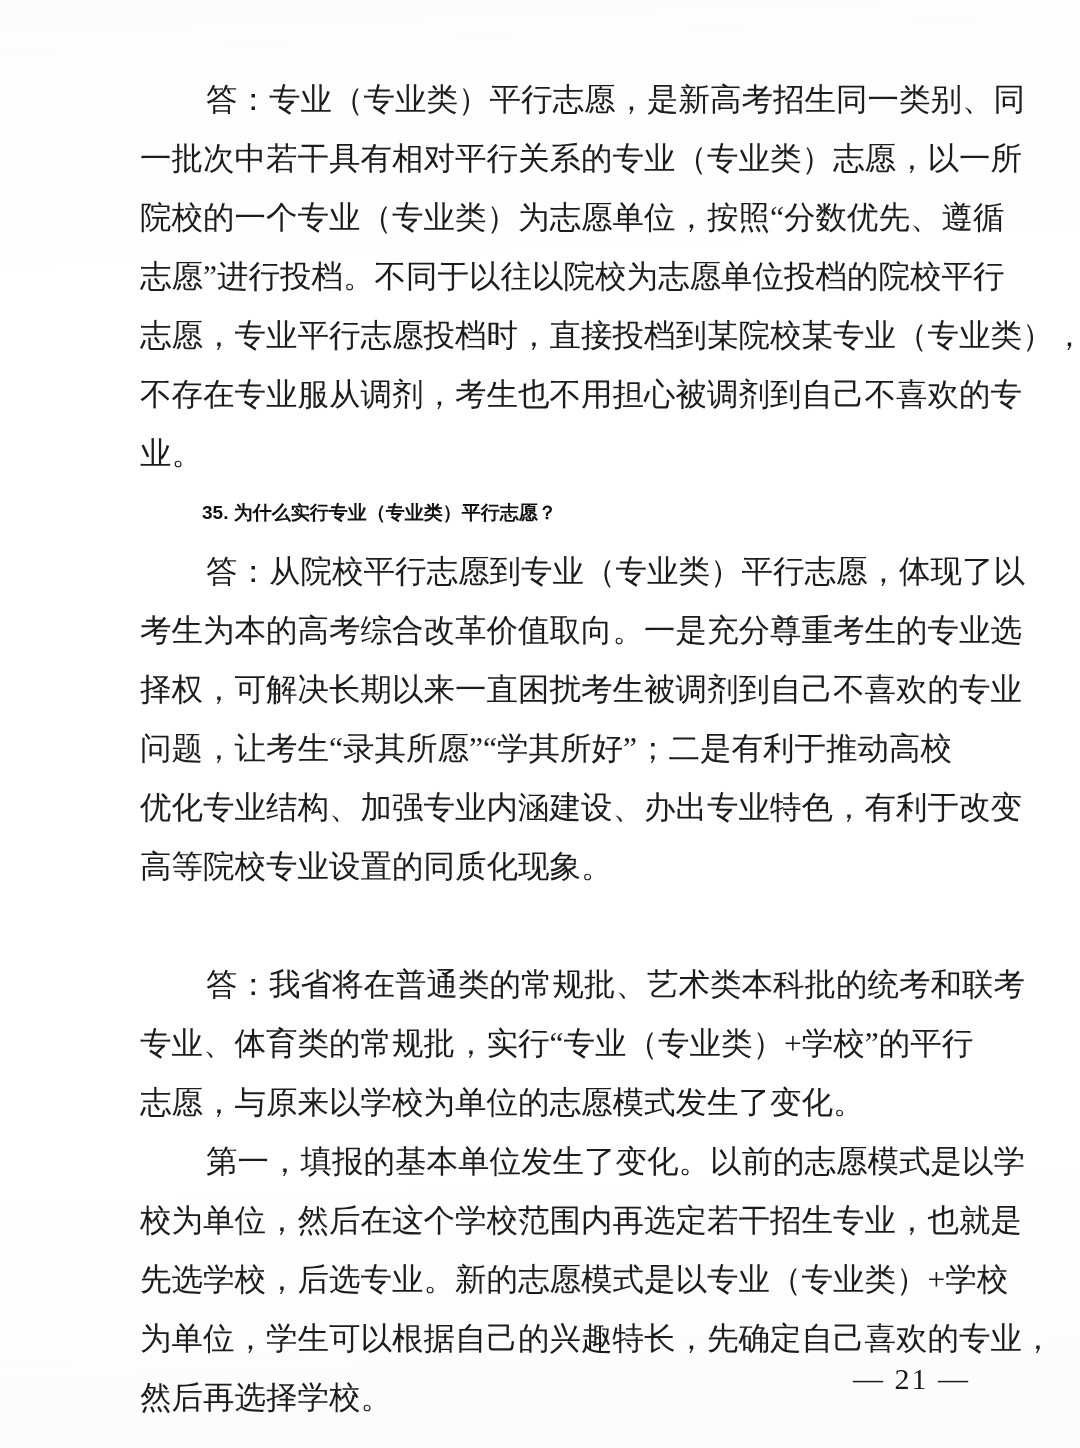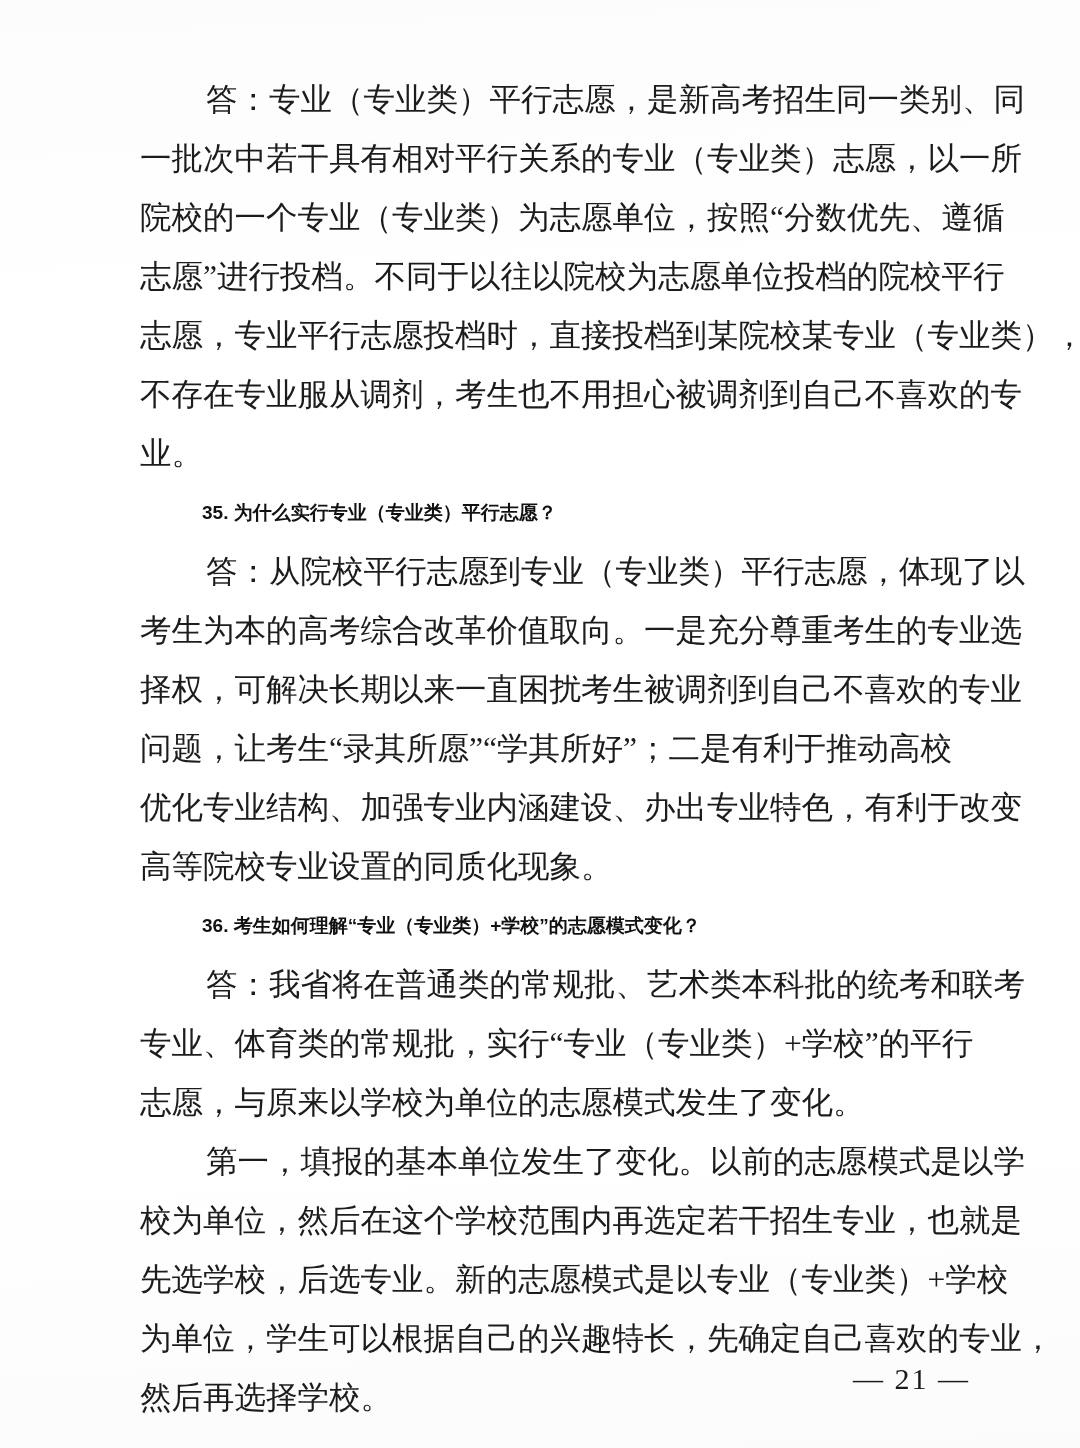--- a/index.html
+++ b/index.html
@@ -450,21 +450,20 @@
       <span class="ch">设</span>
       <span class="ch">置</span>
       <span class="ch">的</span>
       <span class="ch">同</span>
       <span class="ch">质</span>
       <span class="ch">化</span>
       <span class="ch">现</span>
       <span class="ch">象</span>
       <span class="ch">。</span>
     </div>
-    <div class="heading" style="left: 140px; top: 896px;">36. 考生如何理解“专业（专业类）+学校”的志愿模式变化？</div>
     <div class="line justify" style="position: absolute; left: 140px; width: 806px; top: 955px;">
       <span class="indent"></span>
       <span class="ch">答</span>
       <span class="ch">：</span>
       <span class="ch">我</span>
       <span class="ch">省</span>
       <span class="ch">将</span>
       <span class="ch">在</span>
       <span class="ch">普</span>
       <span class="ch">通</span>

